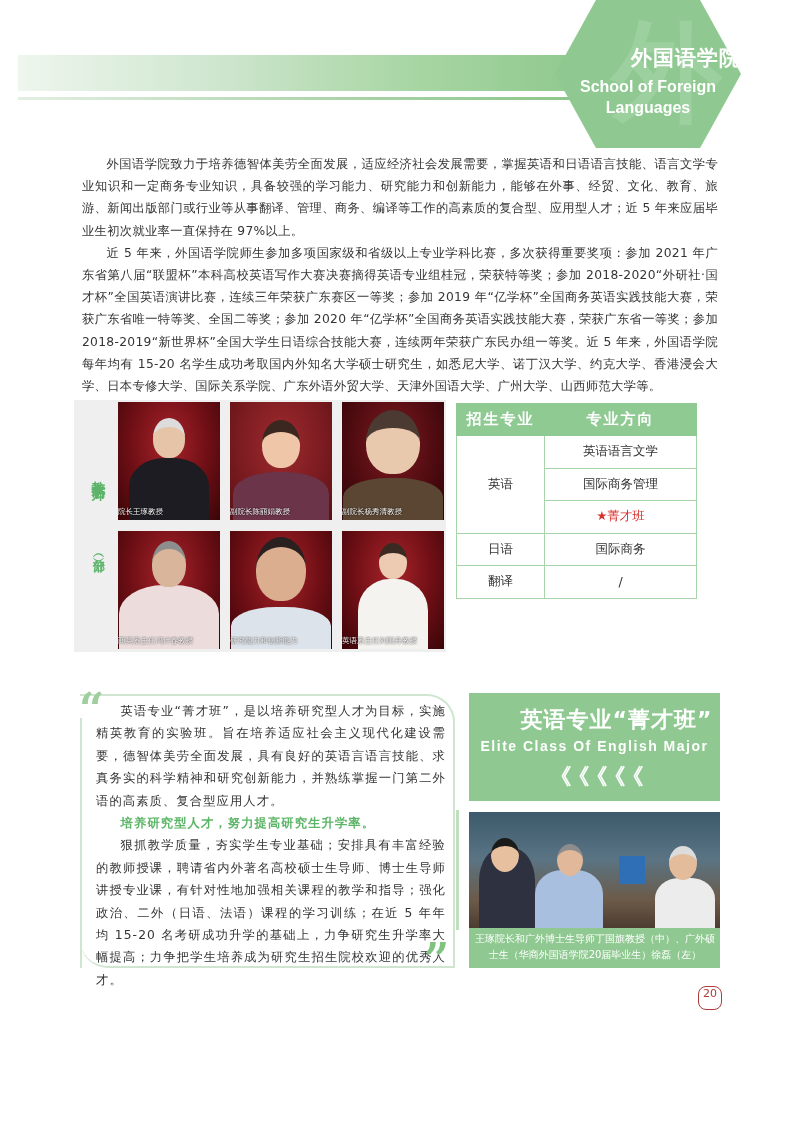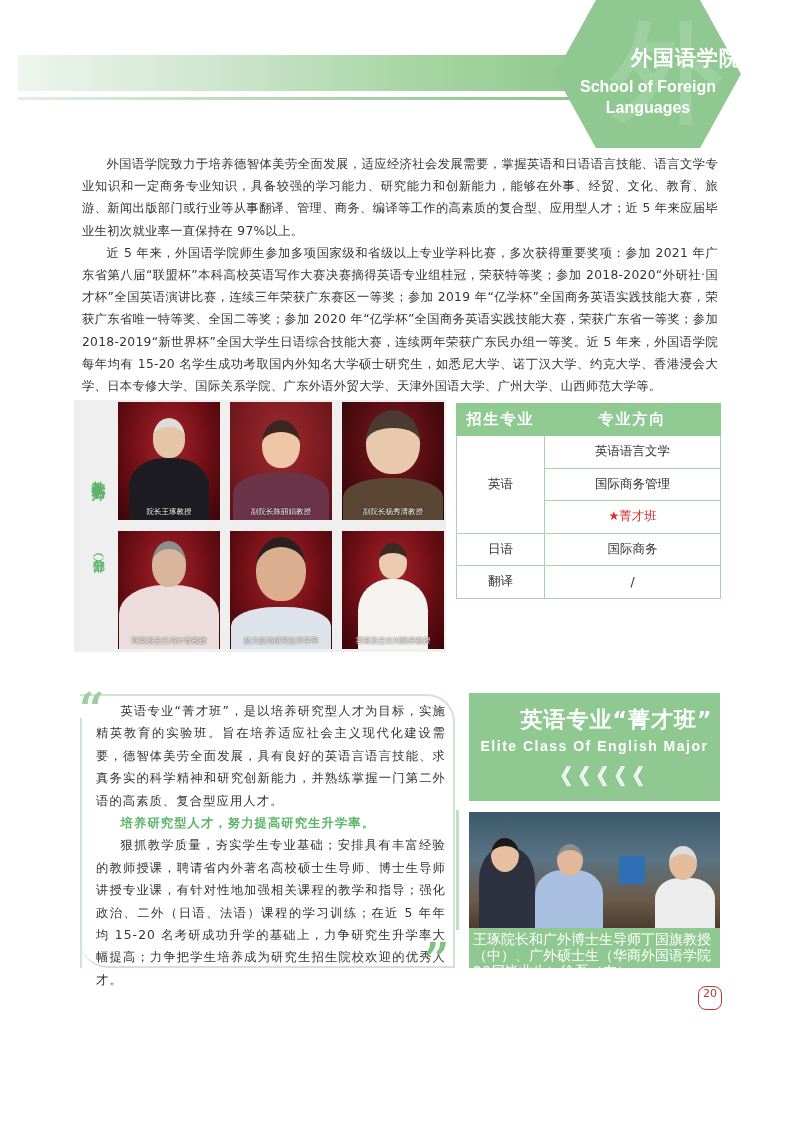--- a/index.html
+++ b/index.html
@@ -65,28 +65,28 @@
     }
     .photo .head {
       position: absolute; left: 50%; transform: translateX(-50%);
       border-radius: 50% 50% 45% 45%;
     }
     .photo .body {
       position: absolute; left: 50%; transform: translateX(-50%); bottom: 0;
       border-radius: 45% 45% 0 0;
     }
     .photo .caption {
-      position: absolute; left: 0; right: 0; bottom: 3px; text-align: center;
+      position: absolute; left: 0; right: 0; bottom: 3px; text-align: left;
       font-size: 7.5px; color: #f3f3f3; text-shadow: 0 0 2px #000;
       white-space: nowrap; overflow: hidden;
     }
 
     
     .major-table {
-      position: absolute; left: 456px; top: 403px; width: 265px;
+      position: absolute; left: 456px; top: 403px; width: 241px;
       border-collapse: collapse; font-size: 12.5px; color: #333;
     }
     .major-table th {
       background: #8fca93; color: #ffffff; font-weight: bold; font-size: 15px;
       height: 32px; border: 1px solid #8fca93; letter-spacing: 2px;
     }
     .major-table td {
       border: 1px solid #a7d5a9; text-align: center; height: 32.5px; background: #fff;
     }
     .major-table .col1 { width: 88px; }
@@ -147,21 +147,21 @@
       background: linear-gradient(180deg, #3c5a6b 0%, #5a7484 40%, #6c5a48 75%, #4a3a2e 100%);
       overflow: hidden;
     }
     .gp-person { position: absolute; }
     .gp-caption-bg {
       position: absolute; left: 469px; top: 928px; width: 251px; height: 40px;
       background: #8fc991;
     }
     .gp-caption {
       position: absolute; left: 473px; top: 931px; width: 244px;
-      color: #fff; font-size: 14px; line-height: 16px; text-align: left;
+      color: #fff; font-size: 10px; line-height: 16px; text-align: center;
     }
 
     
     .page-number {
       position: absolute; left: 698px; top: 986px; width: 24px; height: 24px;
       border: 1px solid #b03a3a; border-radius: 8px;
       color: #b03a3a; font-size: 11px; line-height: 14px; text-align: center;
     }
   </style>
 </head>
@@ -203,21 +203,21 @@
 </div>
 
 <div class="photo" style="left:118px; top:531px;">
   <div class="body" style="width:100px; height:64px; background:#ecdcdc;"></div>
   <div class="head" style="top:10px; width:34px; height:46px; background:#d9b59c; border-top:8px solid #8e8e8e;"></div>
   <div class="caption">商英系主任冯计春教授</div>
 </div>
 <div class="photo" style="left:230px; top:531px;">
   <div class="body" style="width:100px; height:42px; background:#dde3ea;"></div>
   <div class="head" style="top:6px; width:50px; height:64px; background:#dcae90; border-top:10px solid #2a2020;"></div>
-  <div class="caption">努力提高研究生升学率</div>
+  <div class="caption">研究能力和创新能力</div>
 </div>
 <div class="photo" style="left:342px; top:531px;">
   <div class="body" style="width:70px; height:70px; background:#f5f3f0;"></div>
   <div class="head" style="top:12px; width:28px; height:36px; background:#eccbb2; border-top:10px solid #3a2a22;"></div>
   <div class="caption">英语系主任刘阳舟教授</div>
 </div>
 
 <table class="major-table">
   <thead>
     <tr>

